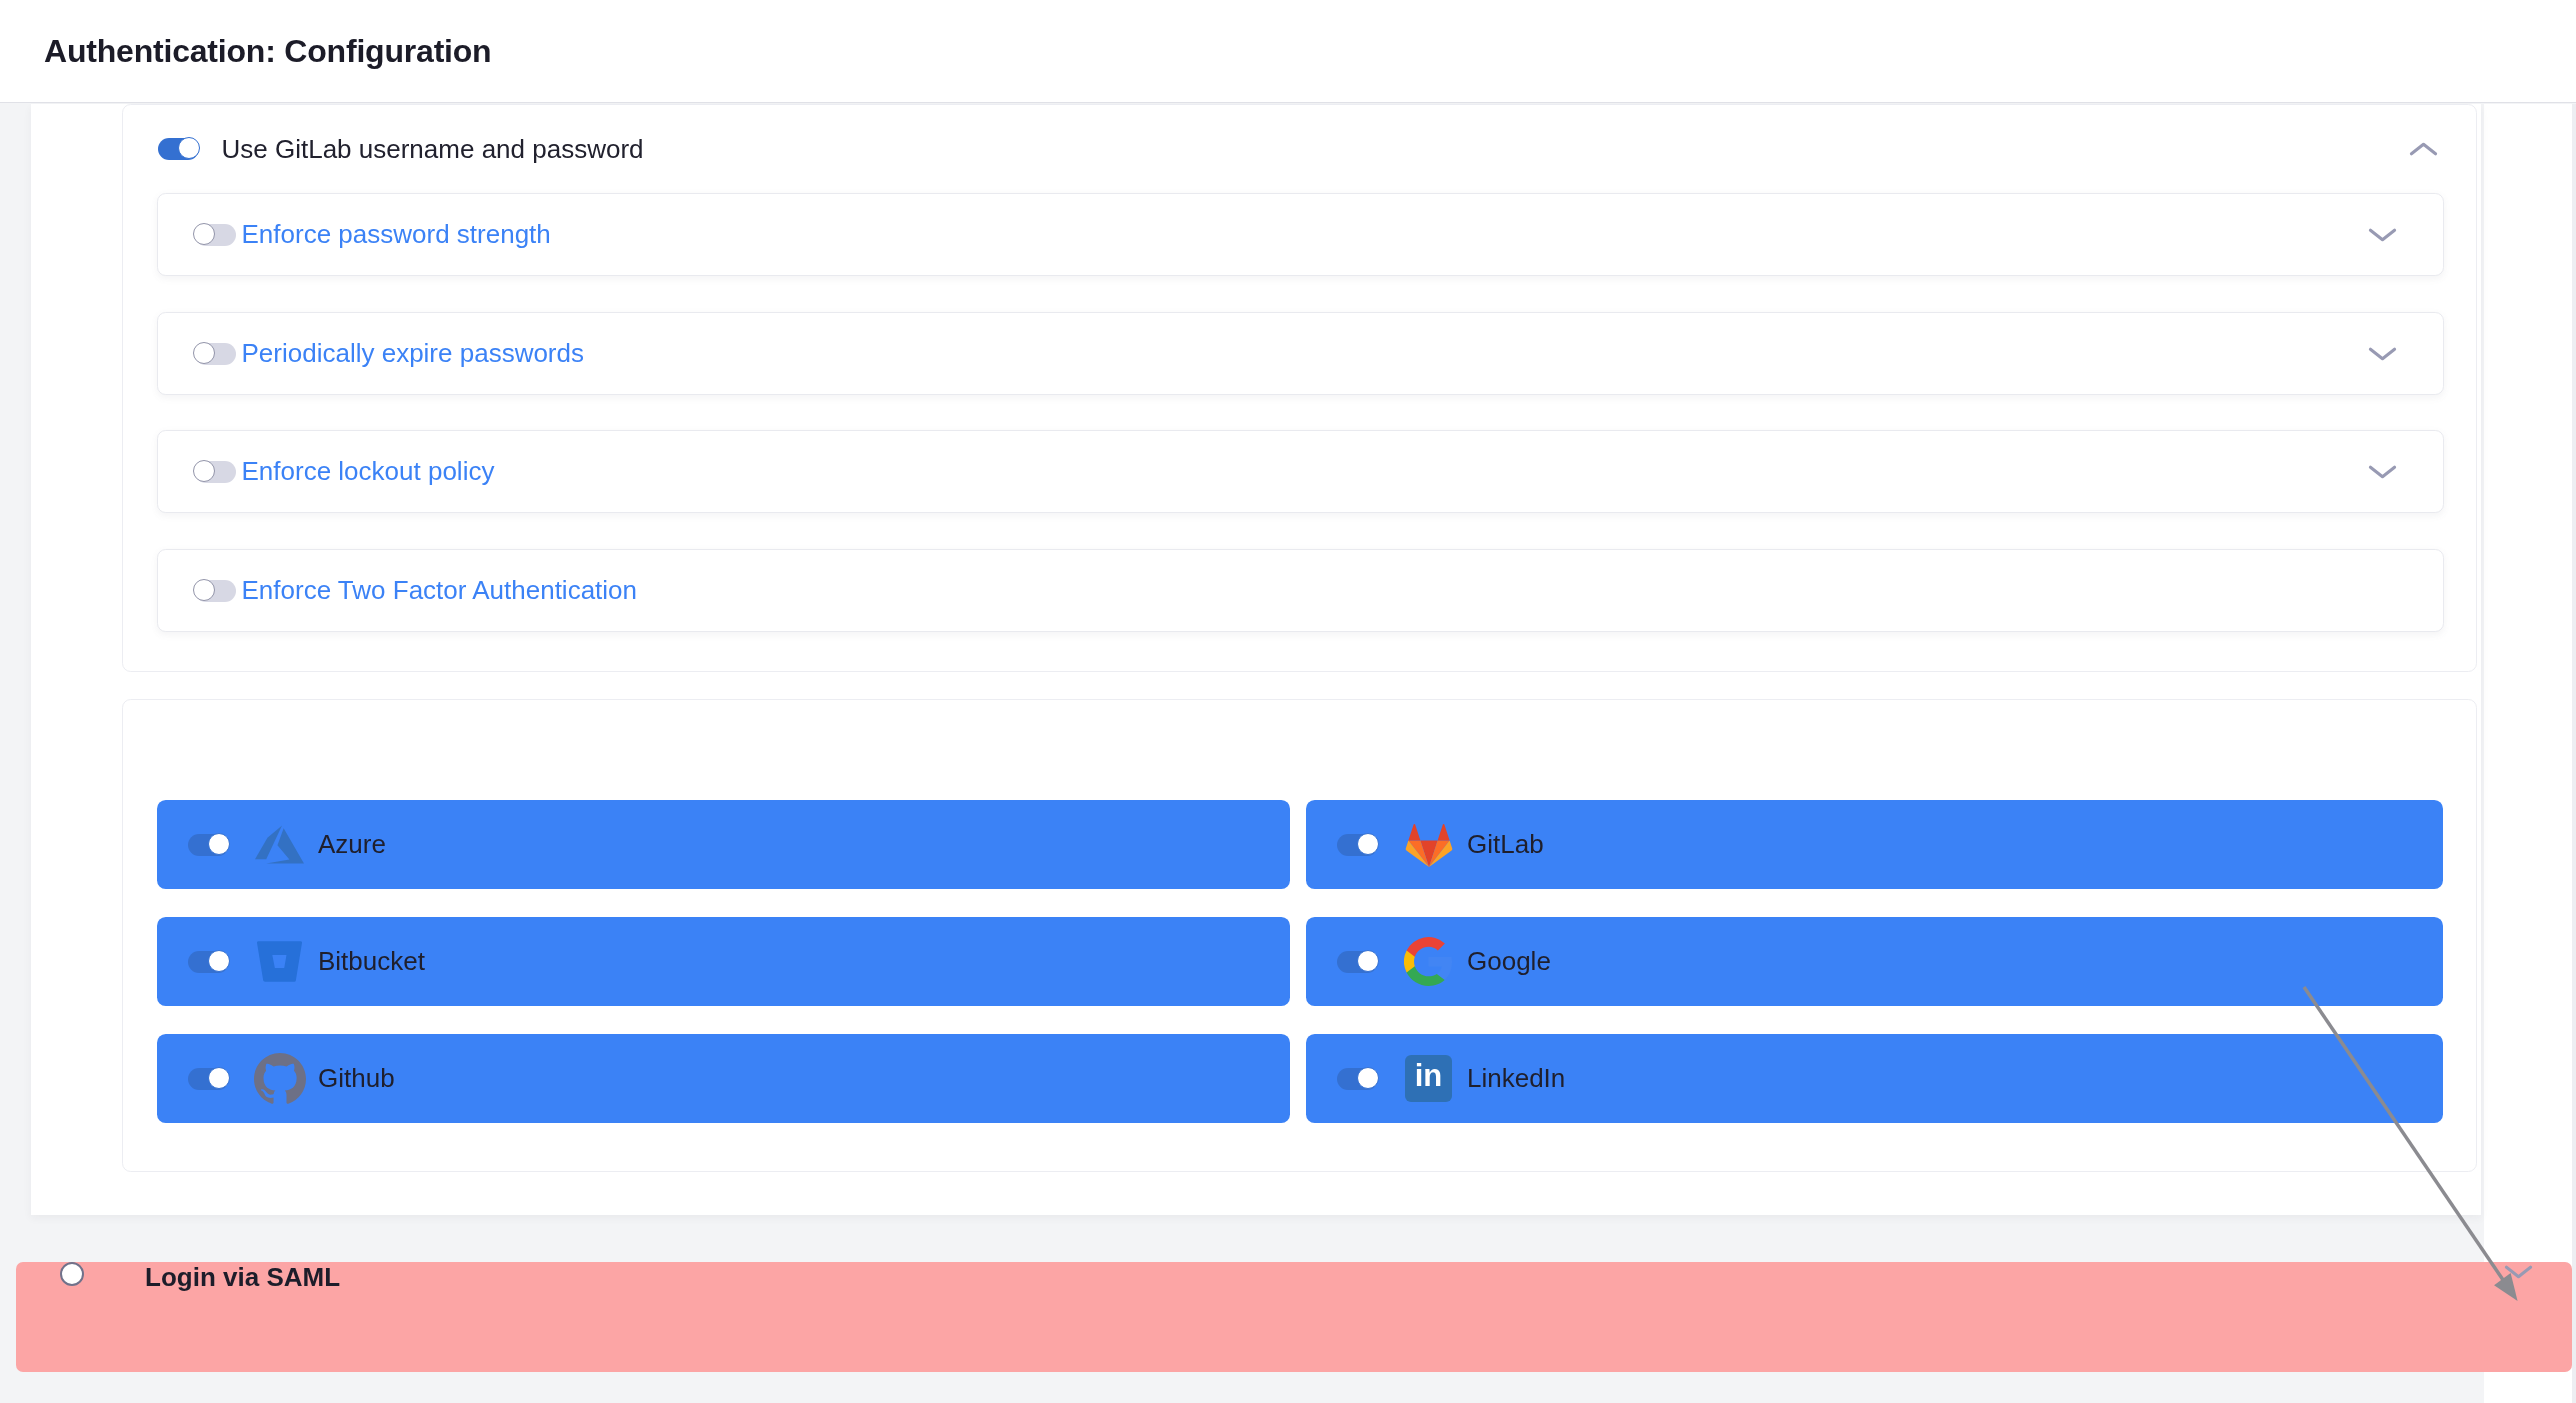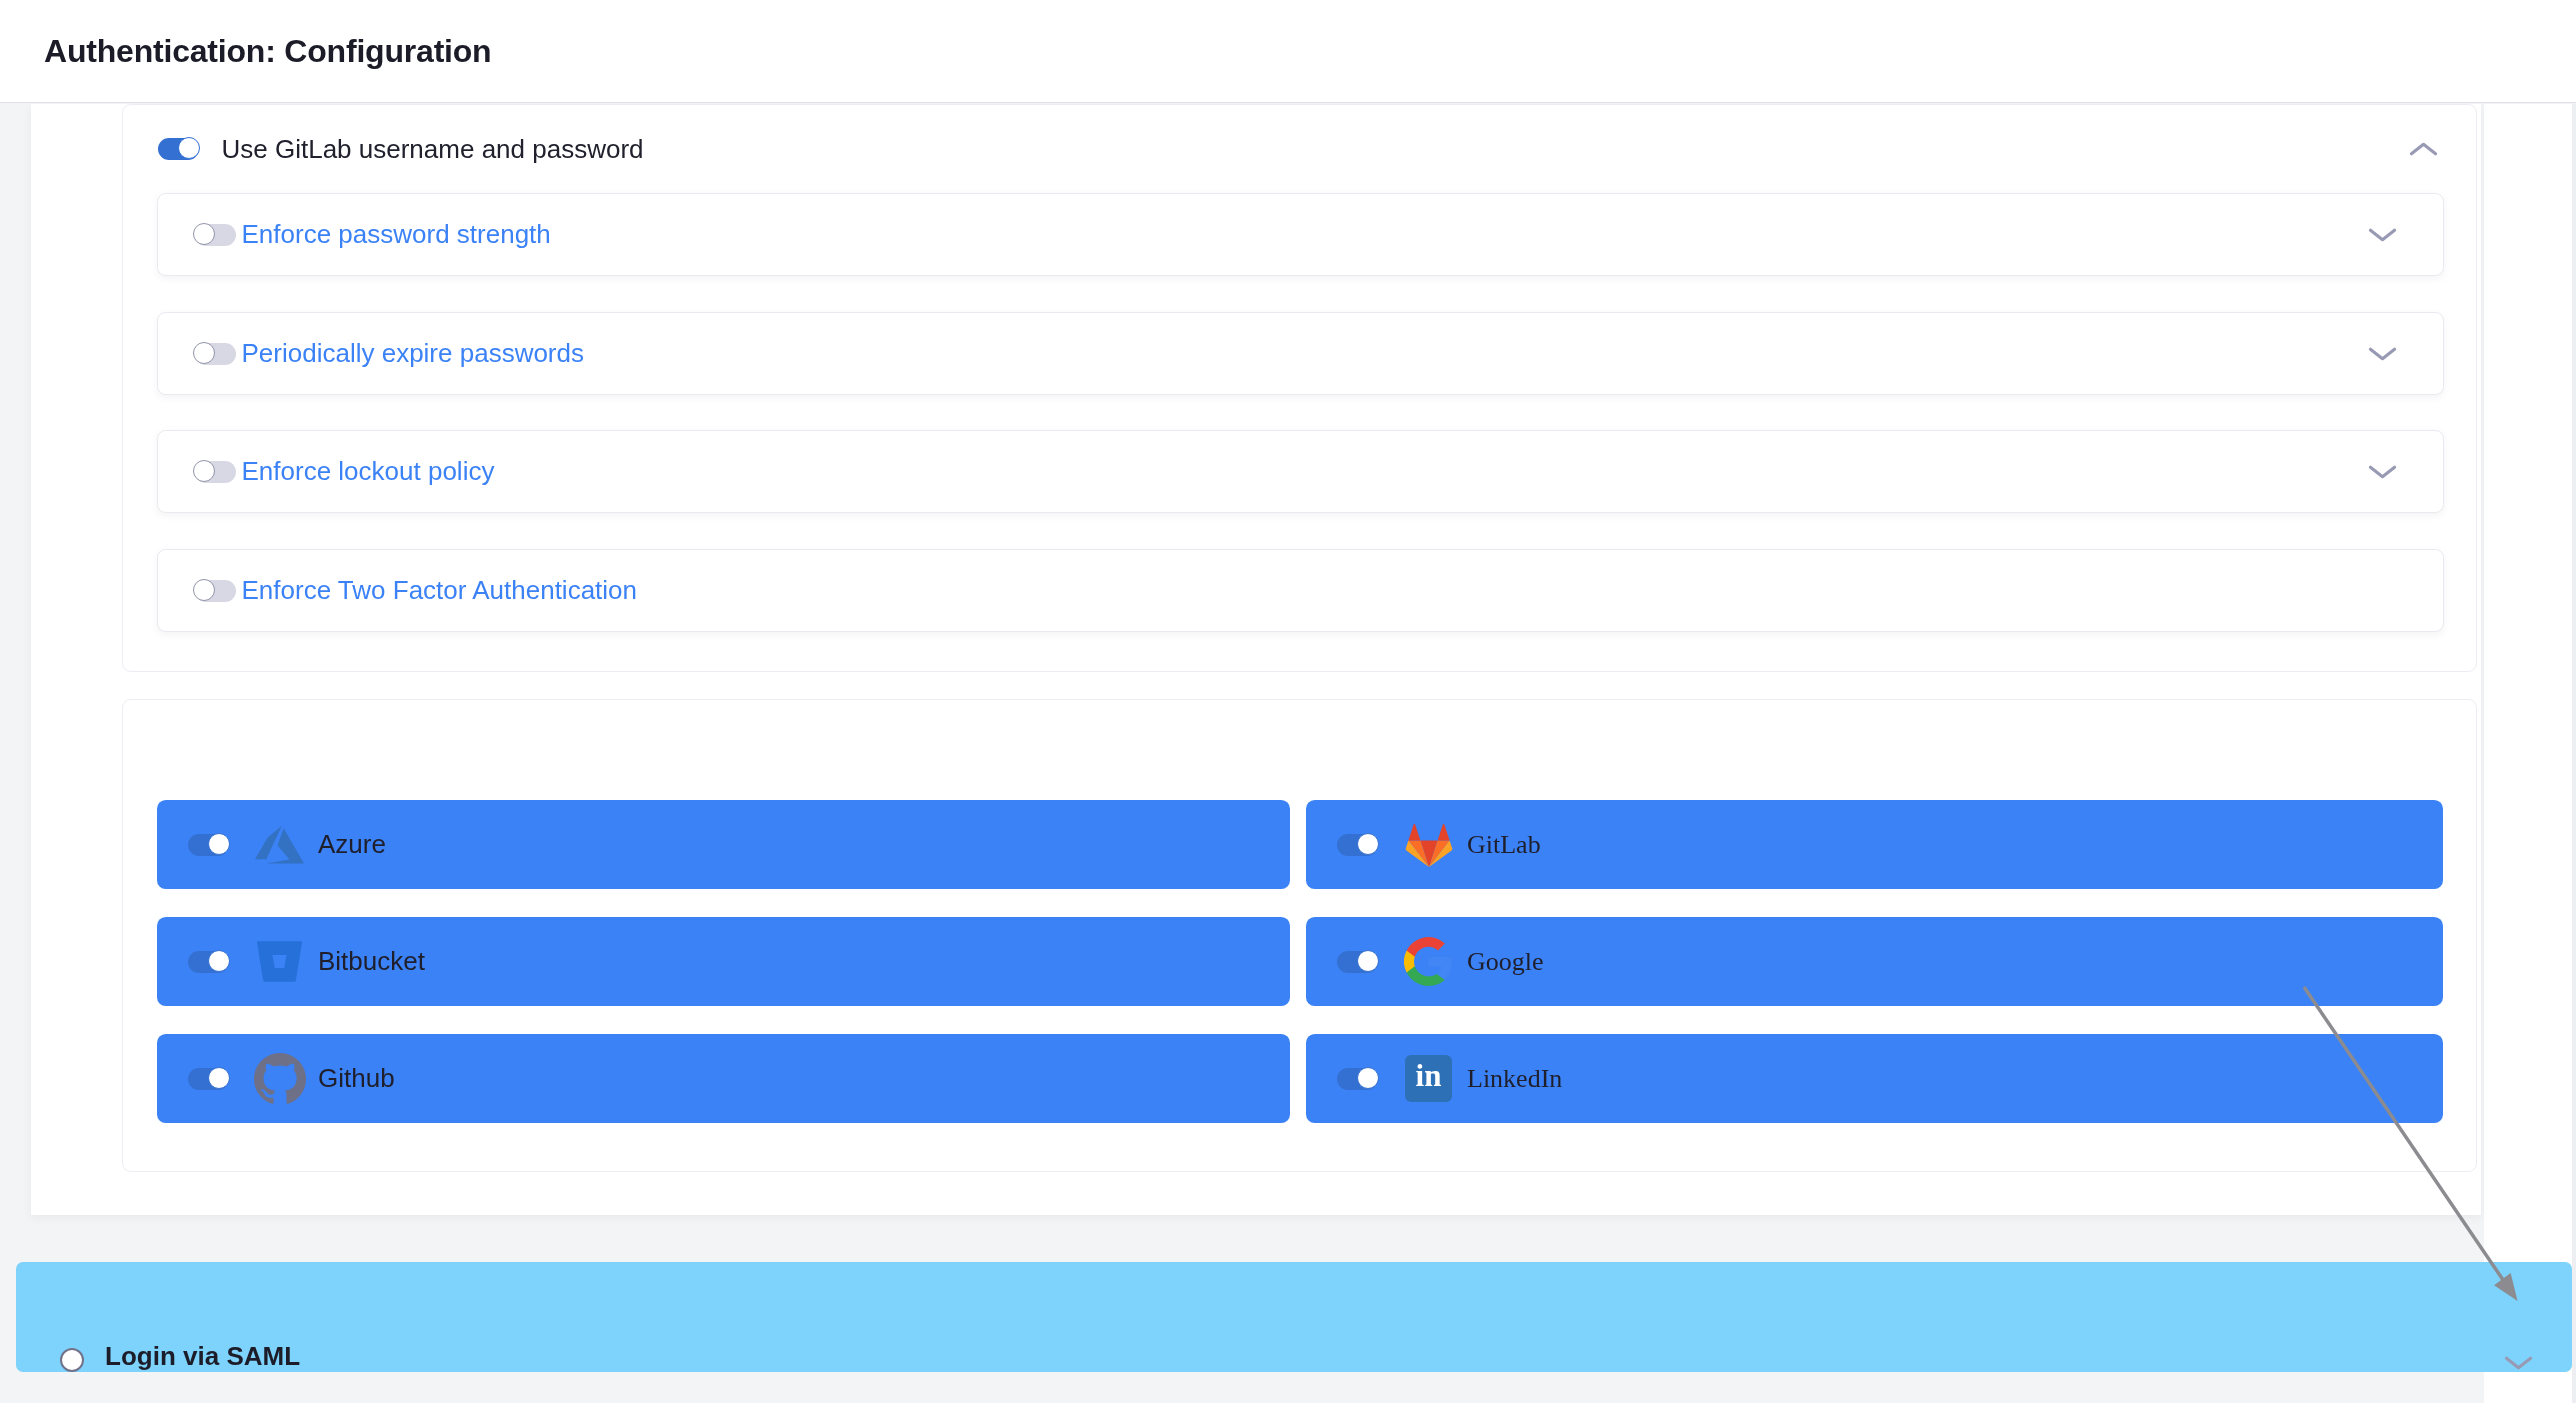--- a/index.html
+++ b/index.html
@@ -57,37 +57,37 @@
     display:flex;align-items:center;padding:0 45px 0 37px;cursor:pointer;
   }
   .subrow .row-label{margin-left:6px;font-size:26px;color:#3b82f6;}
   .r1{top:88px;} .r2{top:207px;} .r3{top:325px;} .r4{top:444px;}
   
   .tile{
     position:absolute;height:89px;background:#3b82f6;border-radius:8.7px;
     display:flex;align-items:center;padding-left:31px;box-sizing:border-box;
   }
   .col-left{left:34px;width:1133px;}
-  .col-right{left:1183px;width:1137px;font-family:Liberation Serif, serif;}
+  .col-right{left:1183px;width:1137px;}
   .row-a{top:100px;} .row-b{top:217px;} .row-c{top:334px;}
   .p-icon{margin-left:23px;width:56px;height:56px;display:flex;align-items:center;justify-content:center;flex:0 0 auto;}
   .tile .row-label{margin-left:10.5px;font-size:26px;color:#1f1f2c;}
   .li-badge{
     width:47px;height:47px;border-radius:6.1px;background:#2e70b5;color:#ffffff;
     display:flex;align-items:center;justify-content:center;
     font-size:31px;font-weight:700;line-height:1;padding-bottom:5.2px;box-sizing:border-box;
   }
   
   .chev{width:31px;height:19px;flex:0 0 auto;}
   .chev polyline{fill:none;stroke:#989ab3;stroke-width:3.6;stroke-linecap:round;stroke-linejoin:round;}
   
   .saml-card{
     position:absolute;left:15.7px;top:1262px;width:2556px;height:110px;
-    background:#7dd3fc;border-radius:7px;box-sizing:border-box;
-    display:flex;align-items:flex-end;padding:0 38px 0 44px;z-index:6;
+    background:#fca5a5;border-radius:7px;box-sizing:border-box;
+    display:flex;align-items:flex-start;padding:0 38px 0 44px;z-index:6;gap:40px;
   }
   .radio{
     width:24.4px;height:24.4px;border-radius:50%;border:2.6px solid #71728b;background:#ffffff;
     box-sizing:border-box;flex:0 0 auto;cursor:pointer;
   }
   .saml-label{margin-left:21px;font-size:26px;font-weight:700;color:#1d1d2a;}
   
   .arrow-overlay{position:absolute;left:0;top:0;width:2576px;height:1404px;z-index:40;pointer-events:none;}
 </style>
 </head>

